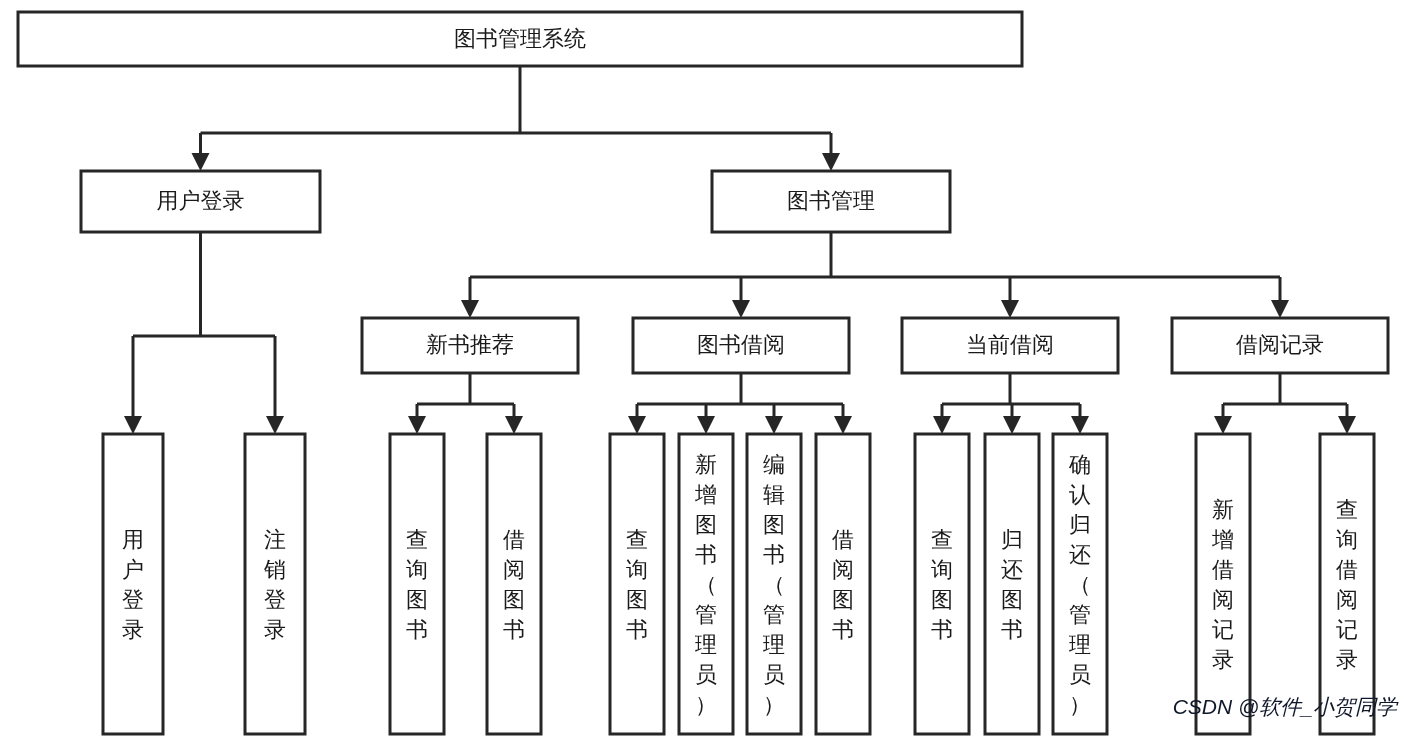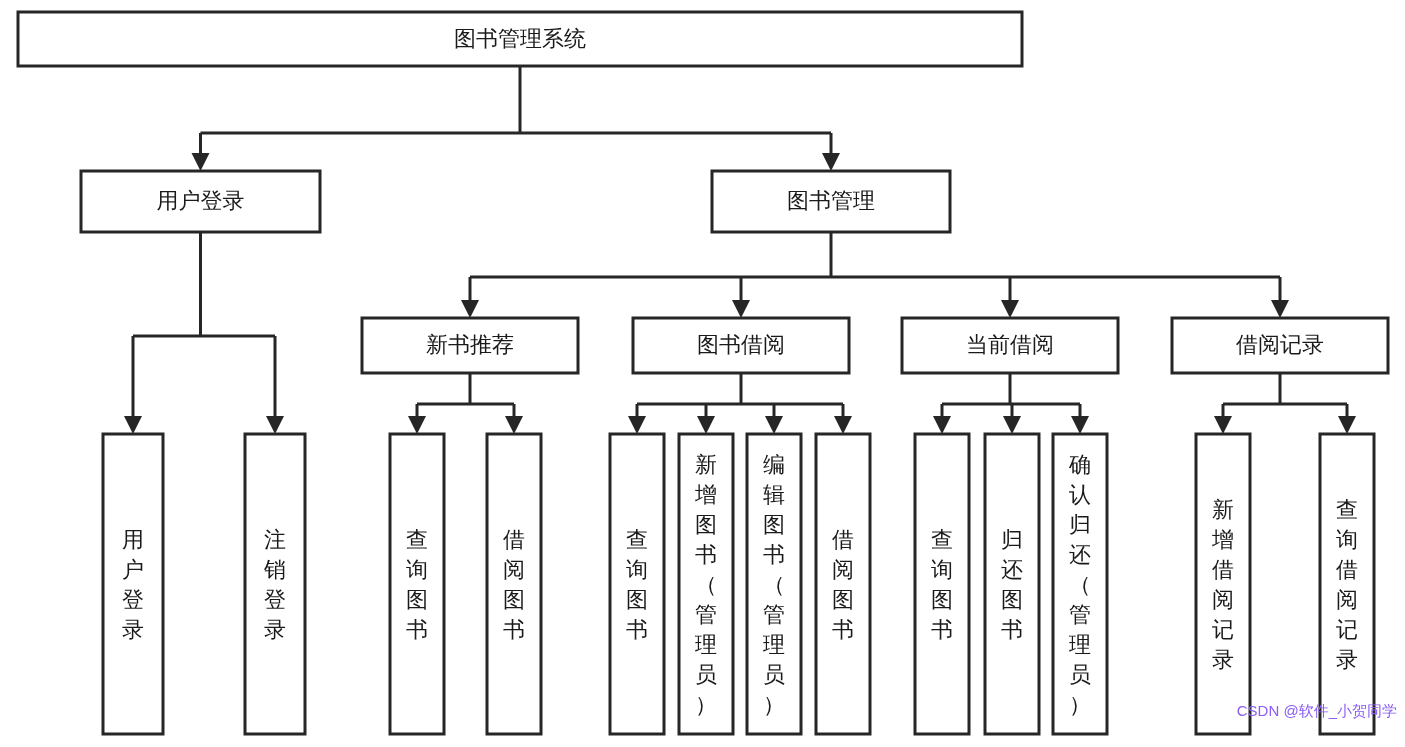--- a/index.html
+++ b/index.html
@@ -49,24 +49,25 @@
   }
   .arrow-head {
     fill: #262626;
     stroke: none;
   }
   .watermark {
     position: absolute;
     right: 8px;
     bottom: 6px;
     font-family: "Liberation Sans", "DejaVu Sans", sans-serif;
-    font-size: 15px;
-    color: #8b5cf6;
+    font-size: 21px;
+    color: #0f172a;
     white-space: nowrap;
     user-select: none;
+    font-style: italic;
   }
 </style>
 </head>
 <body>
 
 <div id="diagram-root">
   <svg id="flowchart" viewBox="0 0 1405 747" xmlns="http://www.w3.org/2000/svg">
     <g id="edges-layer">
         <g>
           <path d="M 520 66 L 520 133" class="edge-line"></path>

